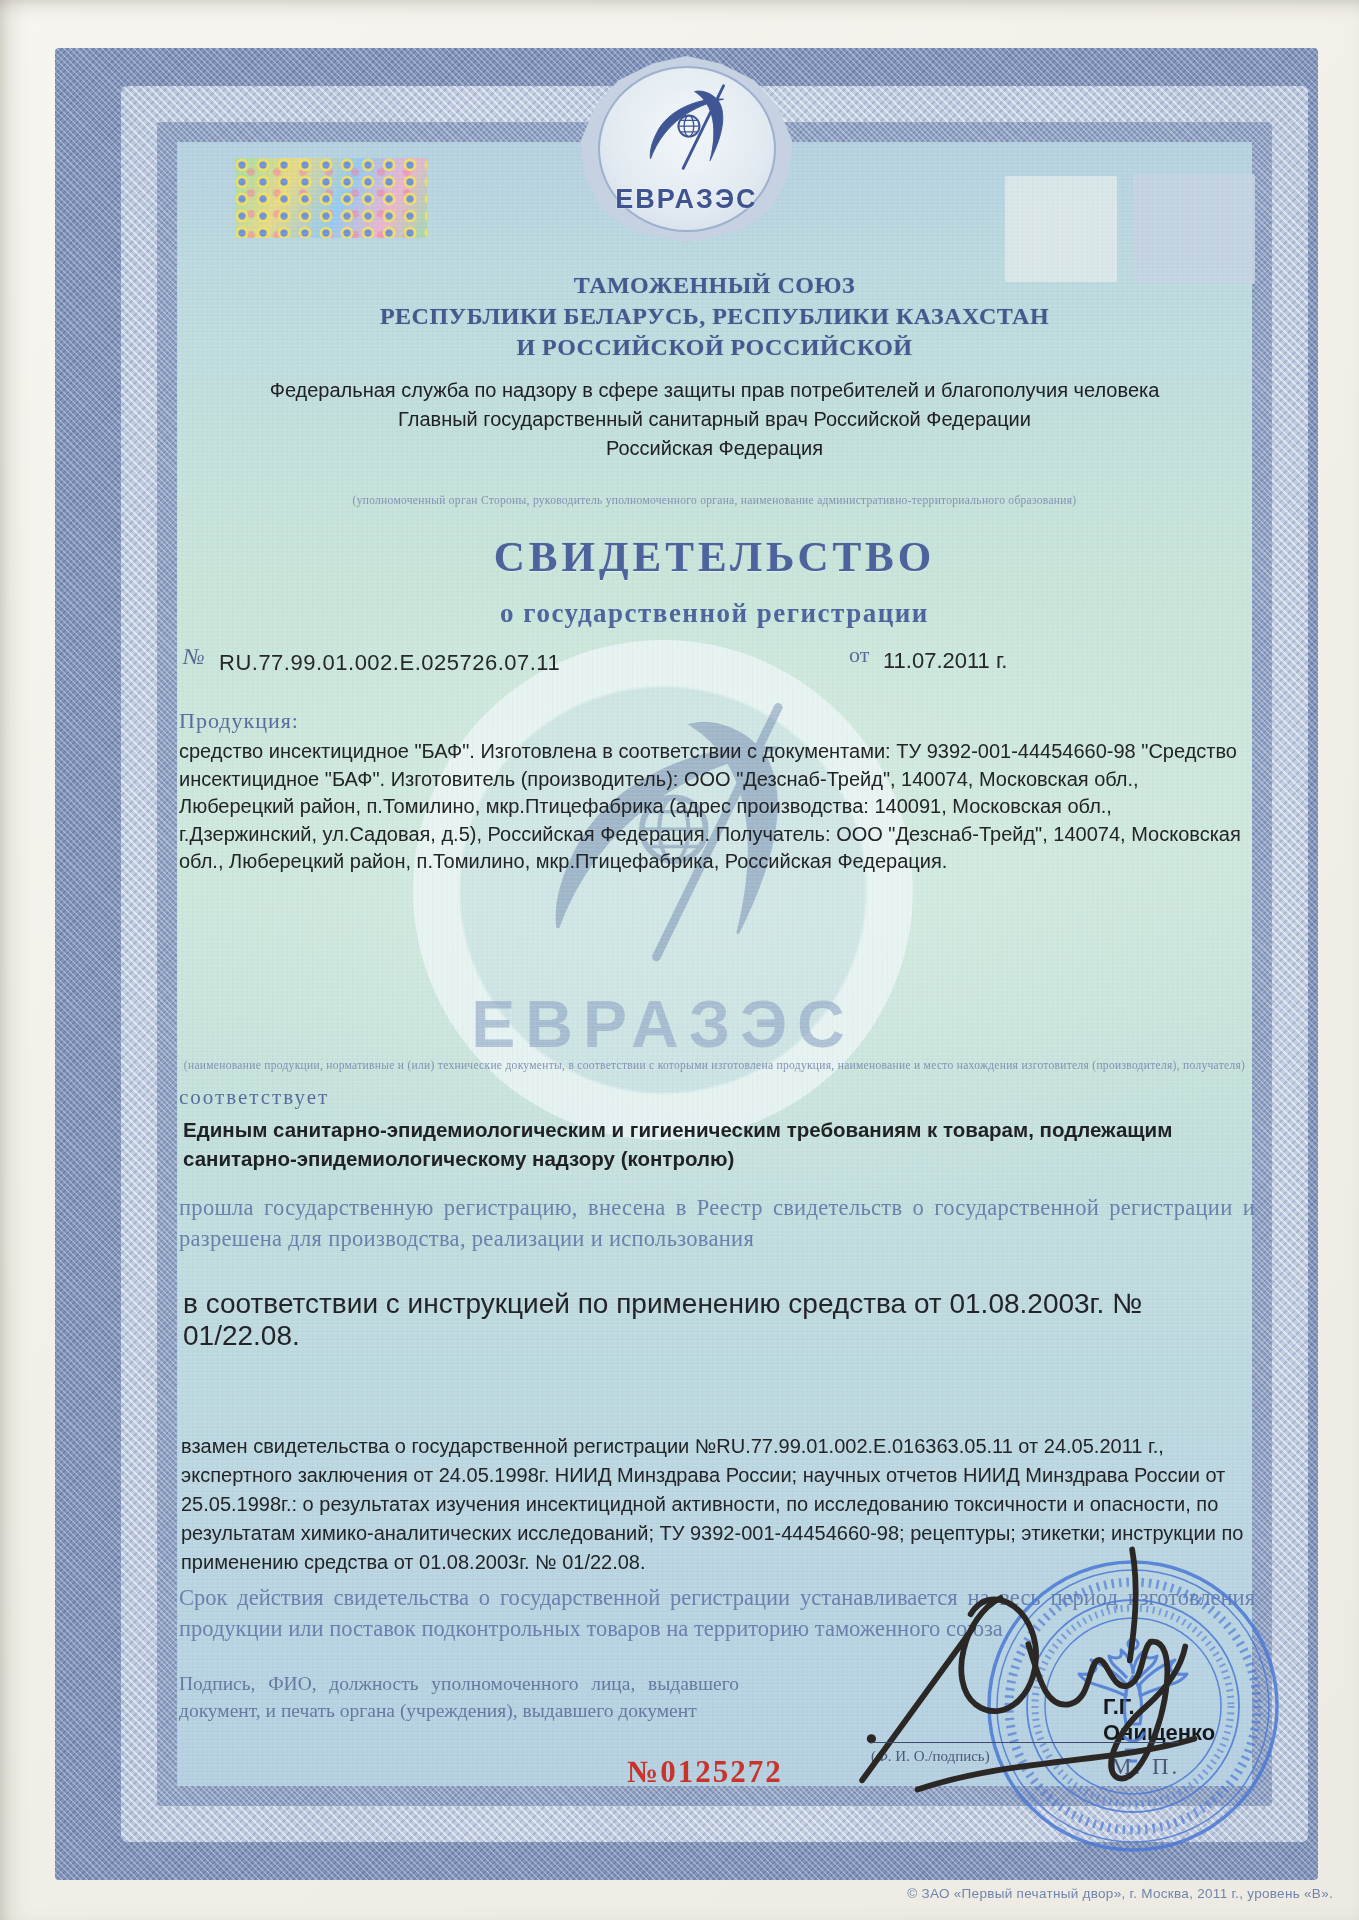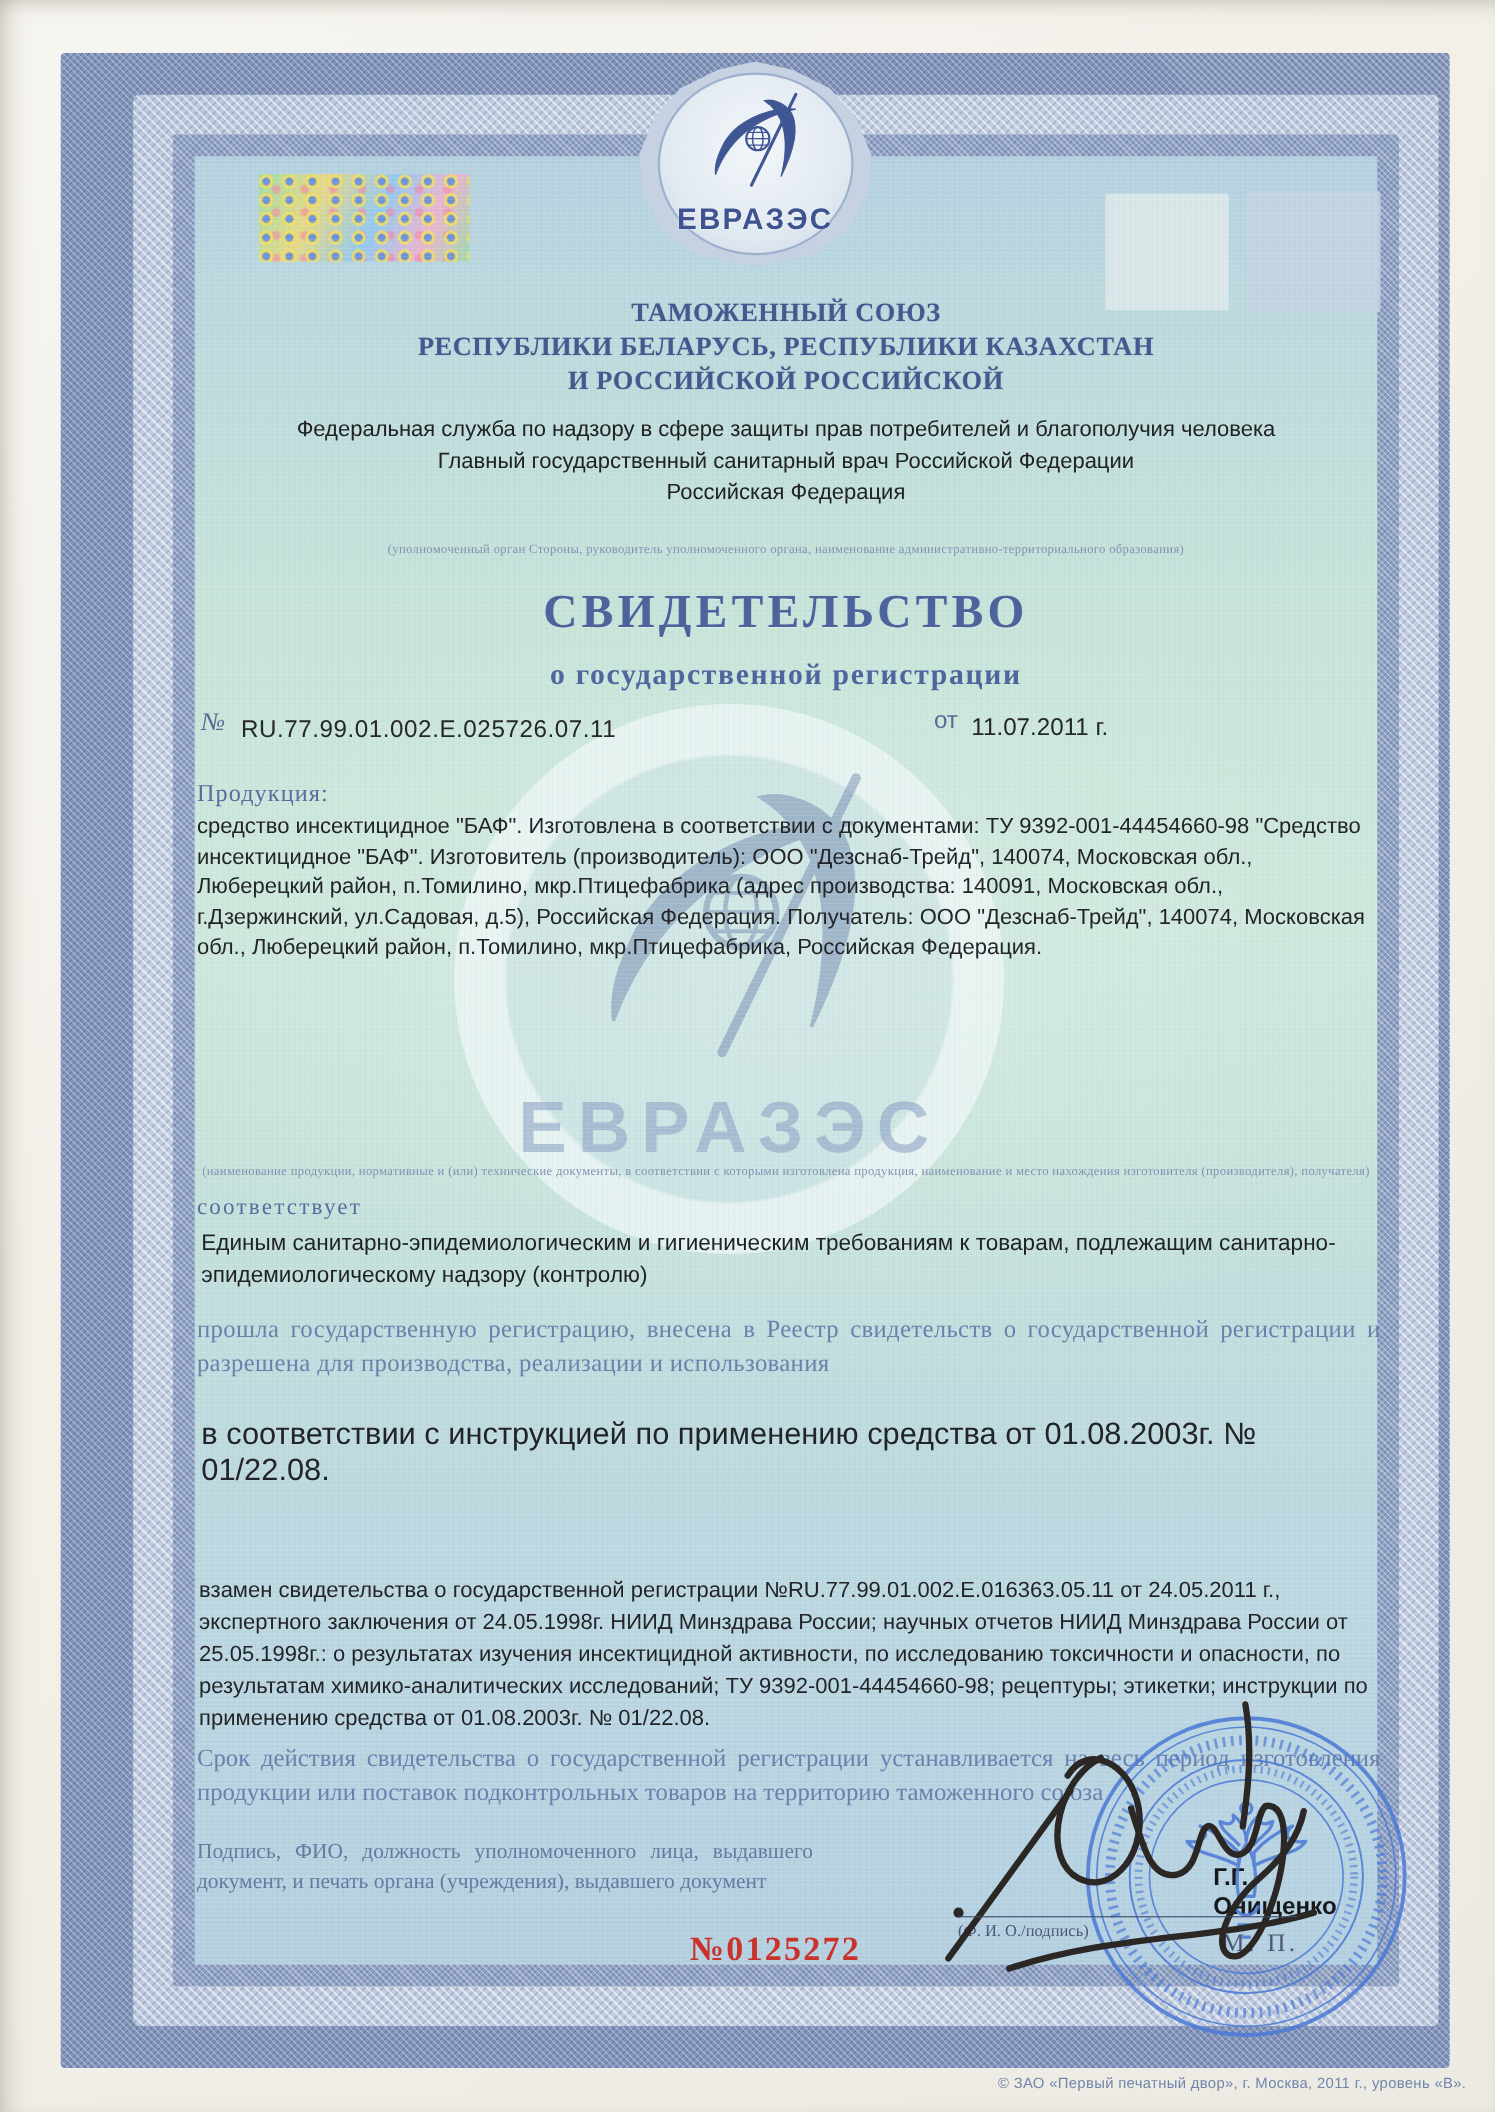--- a/index.html
+++ b/index.html
@@ -109,27 +109,27 @@
   .h-agency { top:234px; font-size:20px; line-height:29px; color:#202124; }
   .footnote { font-family:"Liberation Serif", serif; color:#8292b3; font-size:11.5px; letter-spacing:.3px; }
   .fn-1 { top:352px; }
   .title-main { top:390px; font-family:"Liberation Serif", serif; font-weight:bold; font-size:43px;
                 letter-spacing:4px; color:#4d639c; text-shadow:0 1px 1px rgba(255,255,255,.5), 0 0 1px rgba(60,80,140,.4); }
   .title-sub { top:456px; font-family:"Liberation Serif", serif; font-weight:bold; font-size:27px;
                letter-spacing:1.5px; color:#4f659d; }
   .numrow { top:500px; left:0; width:100%; height:34px; }
   .numrow .no-label { position:absolute; left:6px; top:2px; font-family:"Liberation Serif", serif; font-size:23px; color:#57678f; font-style:italic; }
   .numrow .no-value { position:absolute; left:42px; top:8px; font-size:22px; color:#26272b; letter-spacing:.5px; }
-  .numrow .from-label { position:absolute; left:672px; top:0; font-family:Liberation Sans, sans-serif; font-size:22px; color:#5a6a96; }
+  .numrow .from-label { position:absolute; left:672px; top:0; font-family:Liberation Serif, serif; font-size:22px; color:#5a6a96; }
   .numrow .date-value { position:absolute; left:706px; top:6px; font-size:22px; color:#26272b; }
   .prod-label { top:566px; left:2px; font-family:"Liberation Serif", serif; font-size:22px; color:#5a6c9d; letter-spacing:1px; }
   .prod-text { top:596px; left:2px; width:1076px; font-size:20px; line-height:27.5px; color:#222427; }
   .fn-2 { top:917px; }
   .comply-label { top:943px; left:2px; font-family:"Liberation Serif", serif; font-size:21px; color:#5a6c9d; letter-spacing:2px; }
-  .comply-text { top:973px; left:6px; width:1062px; font-size:20.5px; line-height:29px; color:#1f2124; }
+  .comply-text { top:973px; left:6px; width:1062px; font-size:20.5px; line-height:29px; color:#1f2124;font-weight:bold; }
   .reg-text { top:1050px; left:2px; width:1076px; font-family:"Liberation Serif", serif; font-size:22.5px;
               line-height:31px; color:#6b80ad; text-align:justify; letter-spacing:.3px; }
   .reg-instr { top:1146px; left:6px; width:1070px; font-size:28px; color:#222427; }
   .basis-intro { top:1190px; left:2px; width:1076px; font-family:"Liberation Serif", serif; font-size:22.5px;
                  line-height:31px; color:#6b80ad; text-align:justify; }
   .basis-text { top:1290px; left:4px; width:1074px; font-size:20px; line-height:29px; color:#222427; }
   .validity { top:1440px; left:2px; width:1076px; font-family:"Liberation Serif", serif; font-size:22.5px;
               line-height:31px; color:#6b80ad; text-align:justify; }
   .sign-caption { top:1528px; left:2px; width:560px; font-family:"Liberation Serif", serif; font-size:19.5px;
                   line-height:27px; color:#66799f; text-align:justify; }

